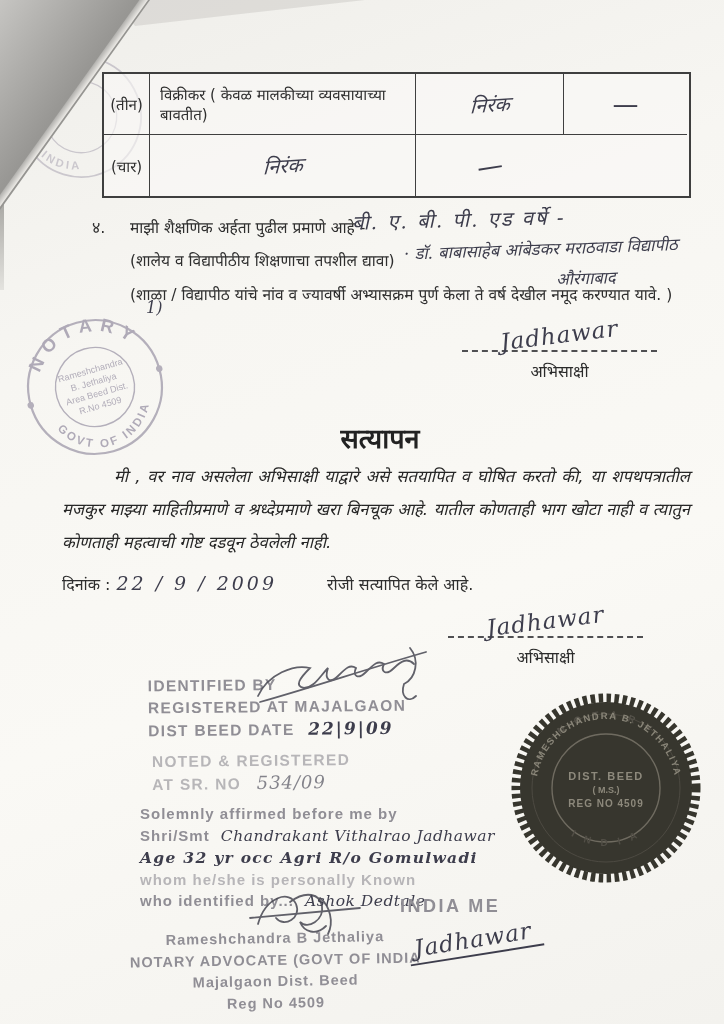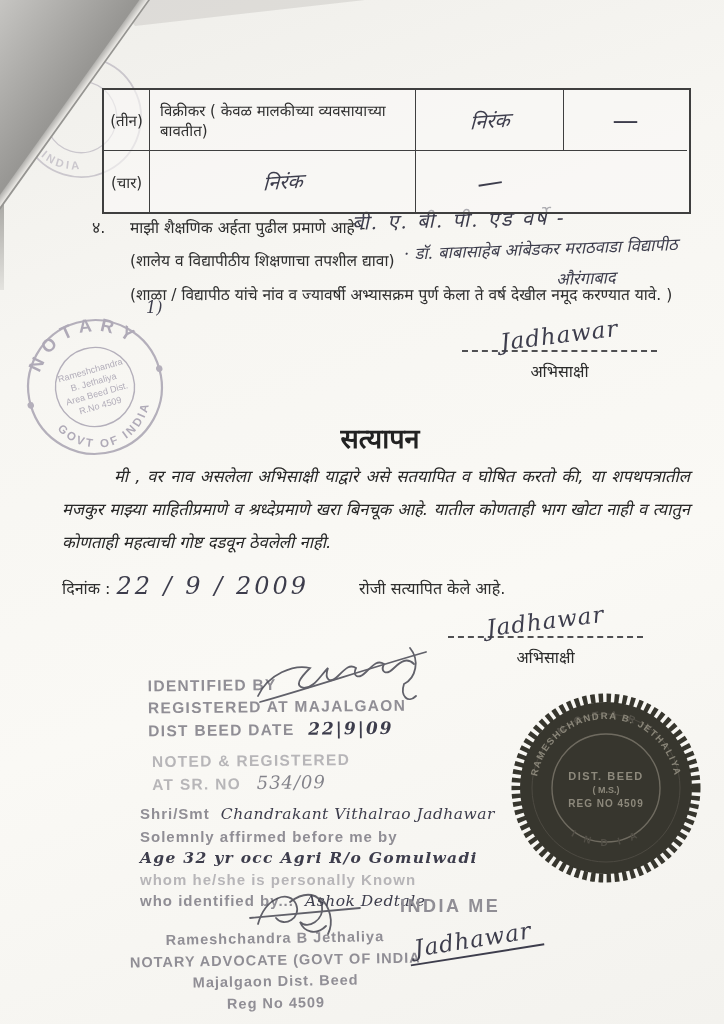--- a/index.html
+++ b/index.html
@@ -21,21 +21,21 @@
   
   .stamp{font-family:"Liberation Sans",sans-serif;font-weight:bold;color:#908e95;letter-spacing:1.3px;}
   .stamp-ln{line-height:22px;font-size:15.5px;white-space:nowrap;}
   .faded{opacity:.62;}
   .hw{font-family:"DejaVu Serif",serif;font-style:italic;color:#3d3d4c;}
   .dashline{border-top:2px dashed #4f4f52;height:0;}
 
   
   .doc-table{left:102px;top:72px;width:585px;height:122px;display:grid;z-index:6;
              grid-template-columns:46px 266px 148px 123px;grid-template-rows:1fr 1fr;
-             border:2px solid #3f3f3f;background:rgba(250,249,246,.6);margin-top:16px;}
+             border:2px solid #3f3f3f;background:rgba(250,249,246,.6);}
   .cell{border-right:1px solid #3f3f3f;border-bottom:1px solid #3f3f3f;display:flex;align-items:center;font-size:15px;}
   .cell.last-col{border-right:none;}
   .cell.last-row{border-bottom:none;}
   .cell.center{justify-content:center;}
   .cell.pad{padding-left:10px;padding-right:4px;}
   .niranka{font-size:20px;transform:rotate(-4deg) skewX(-6deg);}
   .tdash{font-size:26px;color:#3d3d4c;}
   .rot{transform:rotate(-9deg);}
 
   
@@ -52,21 +52,21 @@
   .sig1{left:462px;top:322px;}
   .sig2{left:448px;top:608px;}
   .signame{display:inline-block;font-size:23px;transform:rotate(-7deg);letter-spacing:1px;margin-bottom:2px;}
   .siglabel{font-size:16px;margin-top:8px;color:#2b2b2b;}
 
   
   .heading{left:60px;top:419px;width:640px;text-align:center;font-size:27px;font-weight:bold;color:#222;}
   .para{left:62px;top:460px;width:628px;font-size:16.5px;line-height:33px;text-align:justify;text-indent:52px;color:#262626;font-style:italic;}
   .dateline{left:62px;top:572px;display:flex;align-items:baseline;}
   .dl-prefix{font-size:16px;}
-  .dl-date{font-size:24px;letter-spacing:3px;margin:0 6px;transform:rotate(-1deeg);}
+  .dl-date{font-size:19px;letter-spacing:3px;margin:0 6px;transform:rotate(-1deeg);}
   .dl-suffix{font-size:16px;margin-left:44px;}
 
   
   .regblock{left:148px;top:674px;transform:rotate(-0.6deg);z-index:6;}
   .regdate-hw{font-size:17px;font-weight:bold;letter-spacing:2px;margin-left:8px;}
   .notedblock{left:152px;top:750px;transform:rotate(-0.6deg);}
   .srno-hw{font-size:18px;font-weight:normal;letter-spacing:1px;margin-left:10px;font-style:italic;}
 
   
   .affirm{left:140px;top:803px;z-index:6;}
@@ -206,25 +206,25 @@
   </div>
   <div class="abs stamp notedblock faded">
     <div class="stamp-ln">NOTED &amp; REGISTERED</div>
     <div class="stamp-ln">
       <span>AT SR. NO</span>
       <span class="hw srno-hw">534/09</span>
     </div>
   </div>
 
   <div class="abs stamp affirm">
+    <div class="stamp-ln">Solemnly affirmed before me by</div>
     <div class="stamp-ln">
       <span>Shri/Smt</span>
       <span class="hw hw-inline">Chandrakant Vithalrao Jadhawar</span>
     </div>
-    <div class="stamp-ln">Solemnly affirmed before me by</div>
     <div class="hw hw-line">Age 32 yr occ Agri R/o Gomulwadi</div>
     <div class="stamp-ln faded">whom he/she is personally Known</div>
     <div class="stamp-ln">
       <span>who identified by...</span>
       <span class="hw hw-inline">Ashok Dedtale</span>
     </div>
   </div>
 
   <div class="abs stamp before-me">INDIA ME</div>
 

